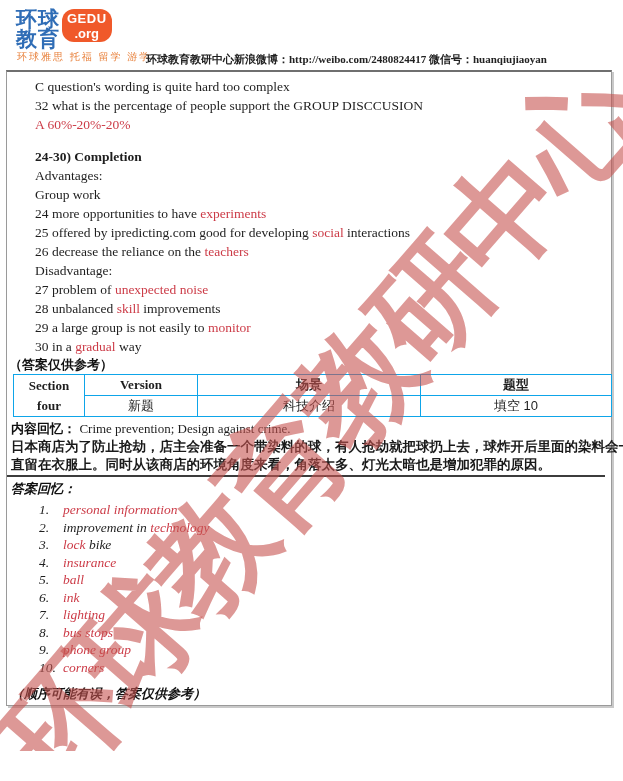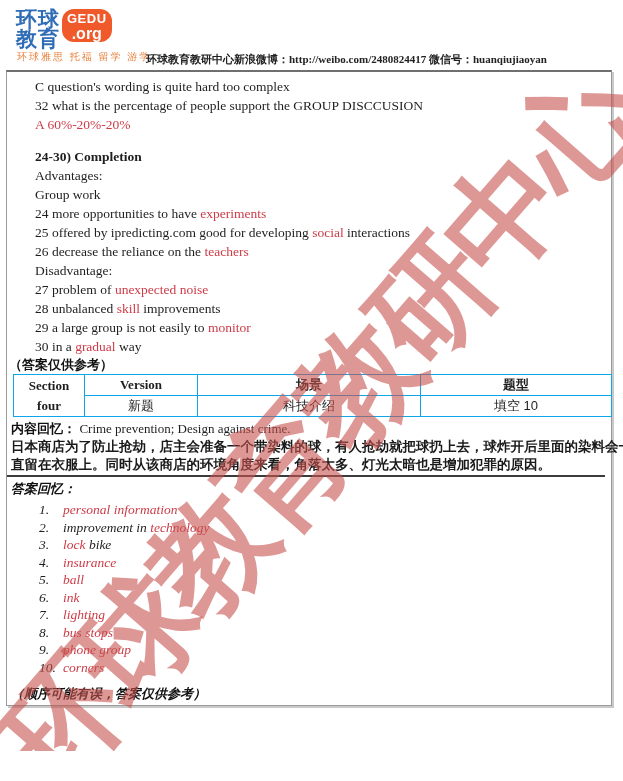--- a/index.html
+++ b/index.html
@@ -8,21 +8,21 @@
 
   
   .page-header{position:absolute;left:0;top:0;width:623px;height:70px;}
   .logo{position:absolute;left:16px;top:9px;display:flex;align-items:flex-start;}
   .logo-cn{font-family:"Liberation Sans",sans-serif;font-weight:bold;color:var(--logo-blue);
            font-size:21px;line-height:20px;letter-spacing:1px;}
   .logo-badge{margin-left:2px;background:var(--logo-orange);color:#fff;border-radius:12px;
               font-family:"Liberation Sans",sans-serif;font-weight:bold;text-align:center;
               padding:2px 5px 1px 5px;}
   .logo-badge .badge-top{font-size:13px;line-height:16px;letter-spacing:.5px;}
-  .logo-badge .badge-bottom{font-size:16px;line-height:14px;text-align:center;}
+  .logo-badge .badge-bottom{font-size:13px;line-height:14px;text-align:center;}
   .tagline{position:absolute;left:17px;top:50px;font-size:10px;color:#e8813c;
            font-family:"Liberation Sans",sans-serif;letter-spacing:2px;white-space:nowrap;}
   .contact{position:absolute;left:146px;top:52px;font-size:11px;font-weight:600;color:#222;
            font-family:"Liberation Serif",serif;white-space:nowrap;}
 
   
   .content-box{position:absolute;left:6px;top:70px;width:606px;height:636px;box-sizing:border-box;
                border:1px solid #9a9a9a;border-top:2px solid #6f6f6f;
                box-shadow:2px 2px 0 #c9c9c9;background:transparent;
                padding:5px 14px 0 28px;font-size:13.5px;line-height:19px;}

